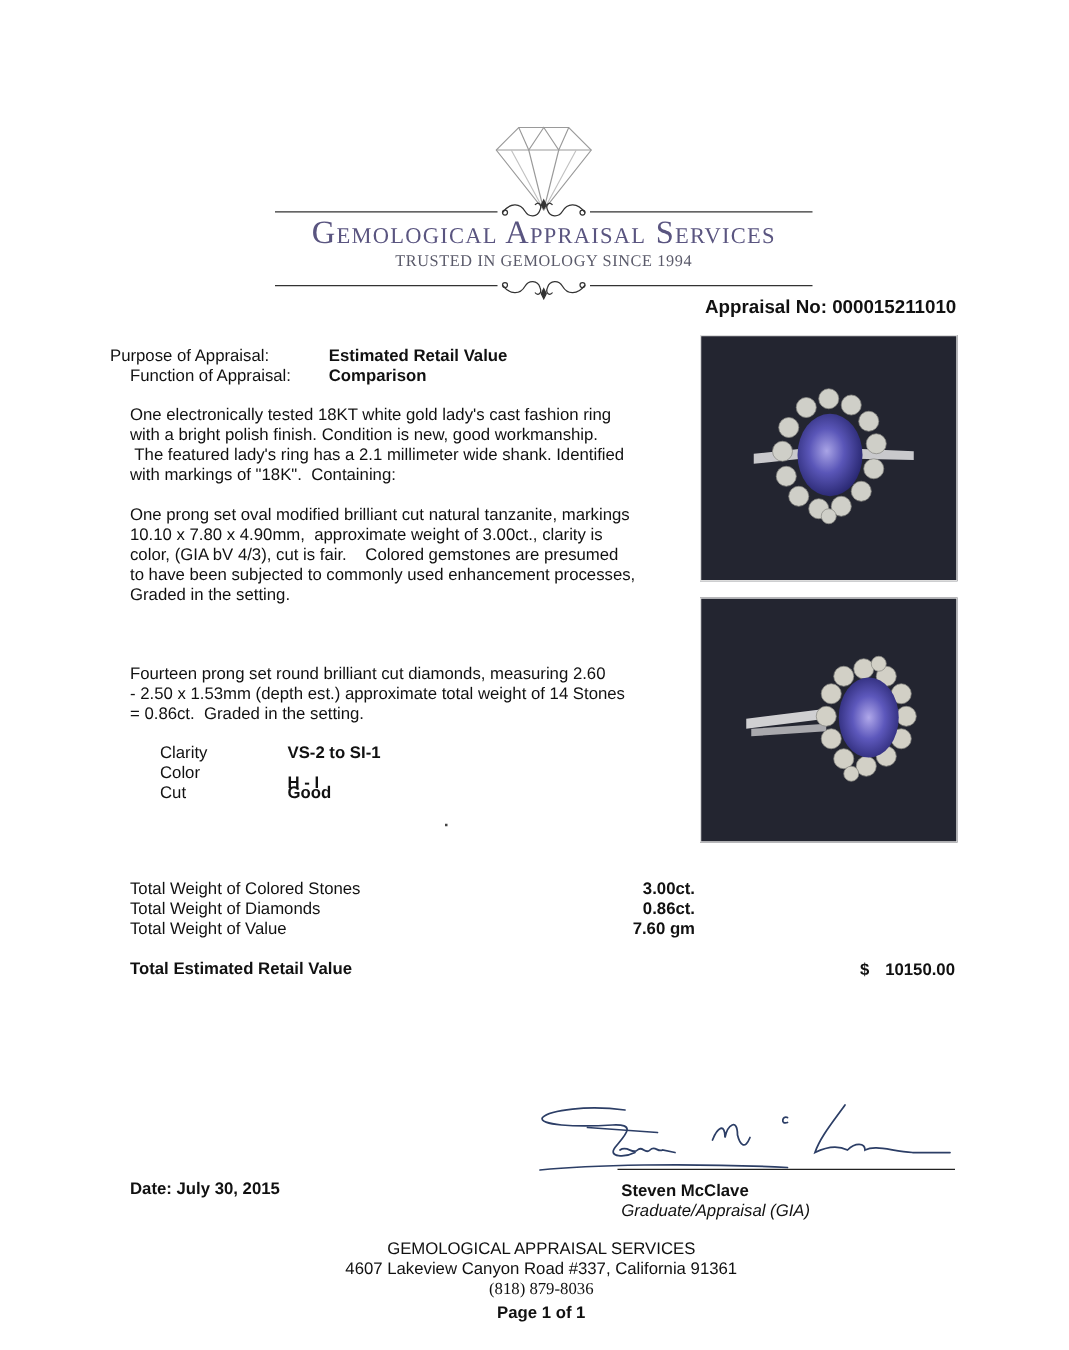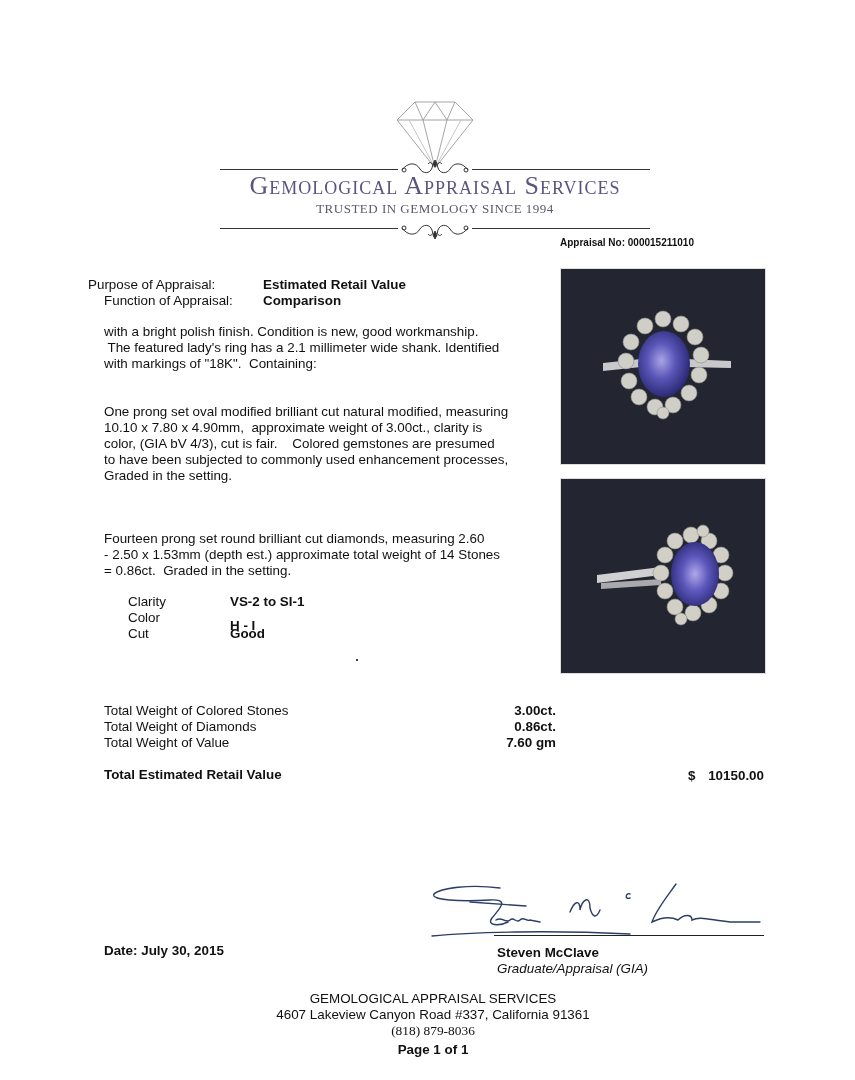--- a/index.html
+++ b/index.html
@@ -13,21 +13,21 @@
   #logo-diamond { left:395px; top:98px; width:80px; height:72px; }
   .rule { height:1.2px; background:#333; }
   #hdr-title { left:200px; top:171px; width:470px; text-align:center;
                font-family:"Liberation Serif", serif; font-size:26px; letter-spacing:1px;
                color:#5a5580; font-variant:small-caps; line-height:30px; white-space:nowrap;}
   #hdr-sub { left:200px; top:201px; width:470px; text-align:center;
              font-family:"Liberation Serif", serif; font-size:13px; letter-spacing:0.5px;
              color:#5a5a6a; line-height:16px; }
   .flourish { width:70px; height:22px; }
 
-  #appraisal-no { left:560px; top:237px; width:205px; text-align:left; font-size:10px; }
+  #appraisal-no { left:560px; top:237px; width:205px; text-align:right; font-size:15px; }
 
   
   .para { left:104px; width:430px; font-size:13.4px; line-height:16px; }
 
   
   .photo { left:560px; width:204px; background:#232530; overflow:hidden; border:1px solid #ddd; }
   .center-val { text-align:right; }
 </style>
 </head>
 <body>
@@ -72,27 +72,28 @@
 <div class="abs rule" style="left:472px;top:228px;width:178px;"></div>
 
 <div id="appraisal-no" class="abs b">Appraisal No: 000015211010</div>
 
 <div class="abs t13" style="left:88px;top:277px;">Purpose of Appraisal:</div>
 <div class="abs t13 b" style="left:263px;top:277px;">Estimated Retail Value</div>
 <div class="abs t13" style="left:104px;top:293px;">Function of Appraisal:</div>
 <div class="abs t13 b" style="left:263px;top:293px;">Comparison</div>
 
 <div class="abs para" style="top:324px;">
+  <div>One electronically tested 18KT white gold lady's cast fashion ring</div>
   <div>with a bright polish finish. Condition is new, good workmanship.</div>
   <div style="white-space:pre;"> The featured lady's ring has a 2.1 millimeter wide shank. Identified</div>
   <div style="white-space:pre;">with markings of "18K".  Containing:</div>
 </div>
 
 <div class="abs para" style="top:404px;width:440px;">
-  <div style="white-space:pre;">One prong set oval modified brilliant cut natural modified, measuring</div>
+  <div style="white-space:pre;">One prong set oval modified brilliant cut natural tanzanite, markings</div>
   <div style="white-space:pre;">10.10 x 7.80 x 4.90mm,  approximate weight of 3.00ct., clarity is</div>
   <div style="white-space:pre;">color, (GIA bV 4/3), cut is fair.    Colored gemstones are presumed</div>
   <div style="white-space:pre;">to have been subjected to commonly used enhancement processes,</div>
   <div style="white-space:pre;">Graded in the setting.</div>
 </div>
 
 <div class="abs para" style="top:531px;width:440px;">
   <div style="white-space:pre;">Fourteen prong set round brilliant cut diamonds, measuring 2.60</div>
   <div style="white-space:pre;">- 2.50 x 1.53mm (depth est.) approximate total weight of 14 Stones</div>
   <div style="white-space:pre;">= 0.86ct.  Graded in the setting.</div>

